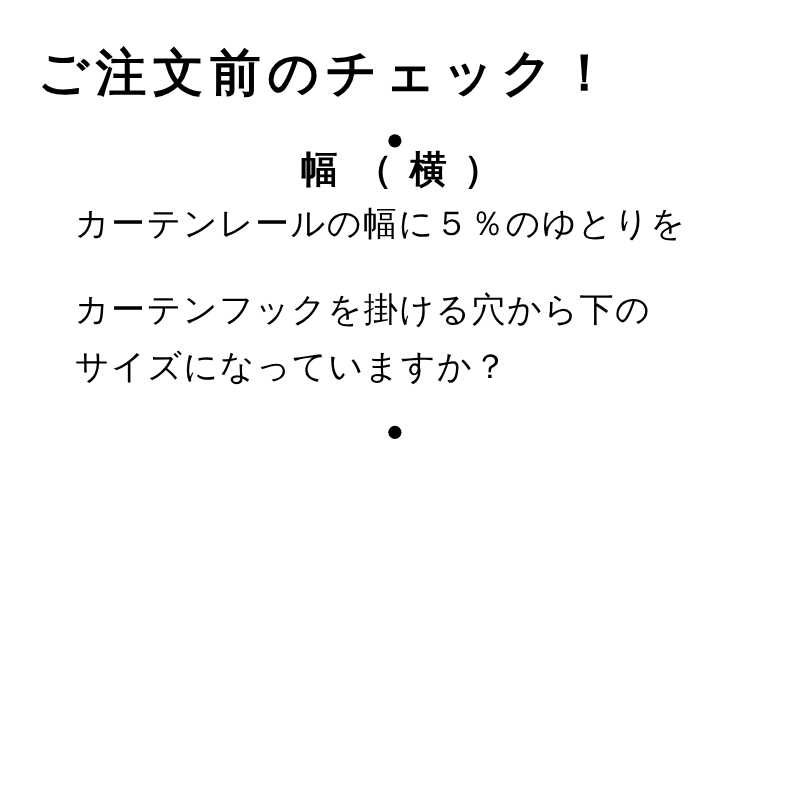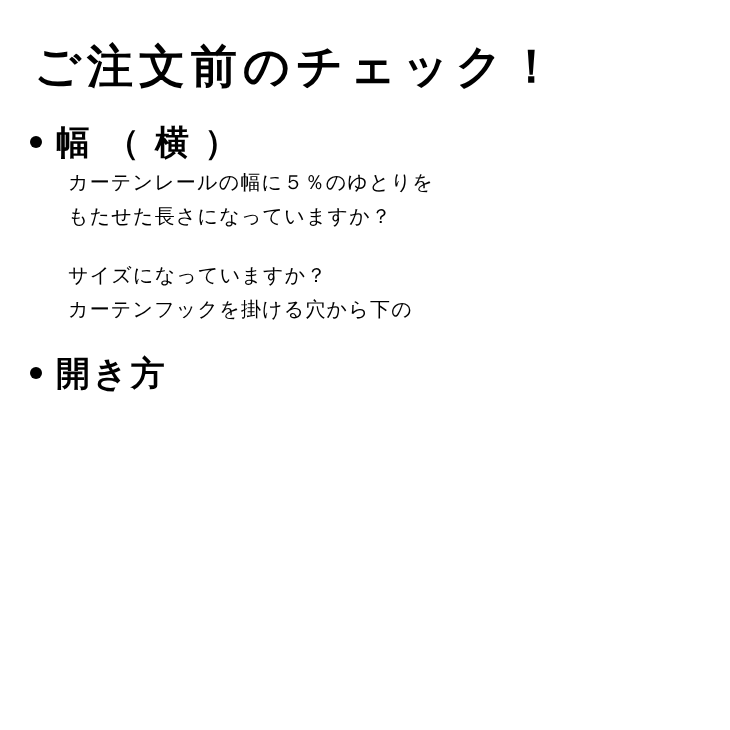--- a/index.html
+++ b/index.html
@@ -35,20 +35,21 @@
     list-style: none;
   }
   .check-item {
     margin-bottom: 26px;
   }
   .item-head {
     display: flex;
     align-items: center;
     margin-left: 2px;
     margin-bottom: 4px;
+    flex-direction: column;
   }
   .bullet {
     width: 12px;
     height: 12px;
     border-radius: 50%;
     background: #000;
     display: inline-block;
     margin-right: 14px;
     flex: 0 0 auto;
   }
@@ -57,21 +58,21 @@
     font-weight: 700;
     letter-spacing: 3px;
     line-height: 1.2;
     white-space: nowrap;
   }
   .item-lines {
     margin-left: 40px;
     margin-top: 2px;
   }
   .line {
-    font-size: 20px;
+    font-size: 31px;
     letter-spacing: 1.2px;
     line-height: 1.68;
     white-space: nowrap;
   }
   .item-3 .line {
     letter-spacing: 0.6px;
   }
 </style>
 </head>
 <body>
@@ -82,32 +83,30 @@
 
   <ul class="check-list">
 
     <li class="check-item item-1">
       <div class="item-head">
         <span class="bullet"></span>
         <span class="item-title">幅 （ 横 ）</span>
       </div>
       <div class="item-lines">
         <div class="line">カーテンレールの幅に５％のゆとりを</div>
-        <div class="line">もたせた長さになっていますか？</div>
       </div>
     </li>
 
     <li class="check-item item-2">
       <div class="item-lines">
+        <div class="line">カーテンフックを掛ける穴から下の</div>
         <div class="line">サイズになっていますか？</div>
-        <div class="line">カーテンフックを掛ける穴から下の</div>
       </div>
     </li>
 
     <li class="check-item item-3">
       <div class="item-head">
         <span class="bullet"></span>
-        <span class="item-title">開き方</span>
       </div>
     </li>
 
   </ul>
 </div>
 
 </body></html>

